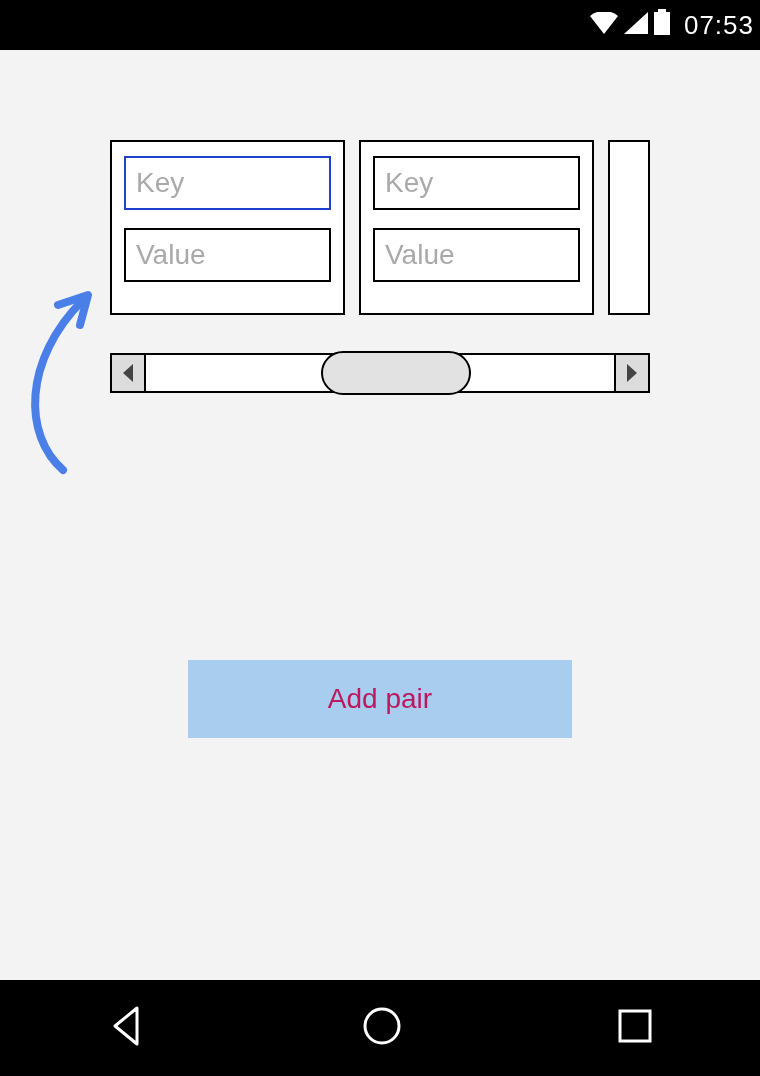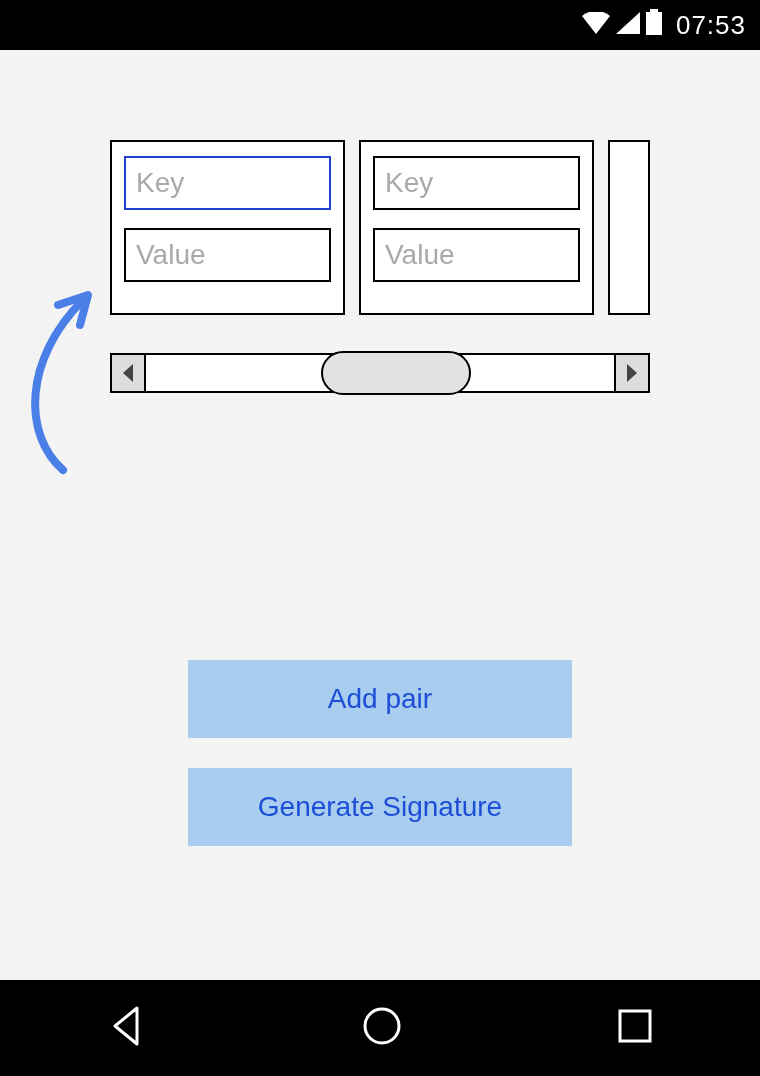--- a/index.html
+++ b/index.html
@@ -3,21 +3,21 @@
 <meta charset="utf-8">
 <style>
   * { box-sizing: border-box; margin: 0; padding: 0; }
   html, body { width: 760px; height: 1076px; font-family: Arial, Helvetica, sans-serif; }
   body { background: #f0f0f0; position: relative; overflow: hidden; }
 
   
   .status-bar {
     position: absolute; top: 0; left: 0; right: 0; height: 50px;
     background: #000; color: #fff; display: flex; align-items: center;
-    justify-content: flex-end; padding: 0 14px; gap: 8px;
+    justify-content: flex-end; padding: 0 6px; gap: 8px;
     font-size: 26px; font-weight: 400;
   }
   .status-icons { display: flex; align-items: center; gap: 6px; }
   .wifi-icon, .cell-icon, .batt-icon { display: inline-block; }
   .clock { margin-left: 6px; letter-spacing: 1px; }
 
   
   .nav-bar {
     position: absolute; bottom: 0; left: 0; right: 0; height: 96px;
     background: #000; display: flex; align-items: center; justify-content: space-around;
@@ -73,21 +73,21 @@
     font-family: Georgia, 'Times New Roman', serif;
     font-size: 38px; color: #111;
   }
 
   
   .button-stack {
     position: absolute; top: 610px; left: 188px; width: 384px;
     display: flex; flex-direction: column; gap: 30px;
   }
   .btn {
-    height: 78px; background: #a8cdef; color: #1d4ed8;
+    height: 78px; background: #a8cdef; color: #be185d;
     display: flex; align-items: center; justify-content: center;
     font-size: 28px; border: none; cursor: pointer;
   }
 </style>
 </head>
 <body>
 
 <div class="status-bar">
   <span class="status-icons">
     <span class="wifi-icon">
@@ -148,21 +148,20 @@
     </div>
   </div>
 
   <svg class="annotation-arrow" viewBox="0 0 120 220">
     <path d="M55 200 C 15 165, 15 90, 75 30" stroke="#4a7fe8" stroke-width="8" fill="none" stroke-linecap="round"></path>
     <path d="M50 35 L80 25 L72 55" stroke="#4a7fe8" stroke-width="8" fill="none" stroke-linecap="round" stroke-linejoin="round"></path>
   </svg>
 
   <div class="button-stack">
     <button class="btn">Add pair</button>
-    <button class="btn">Generate Signature</button>
   </div>
 
 </div>
 
 <div class="nav-bar">
   <span>
     <svg width="44" height="44" viewBox="0 0 44 44">
         <path d="M32 4 L10 22 L32 40 Z" fill="none" stroke="#fff" stroke-width="3" stroke-linejoin="round"></path>
       </svg>
   </span>

